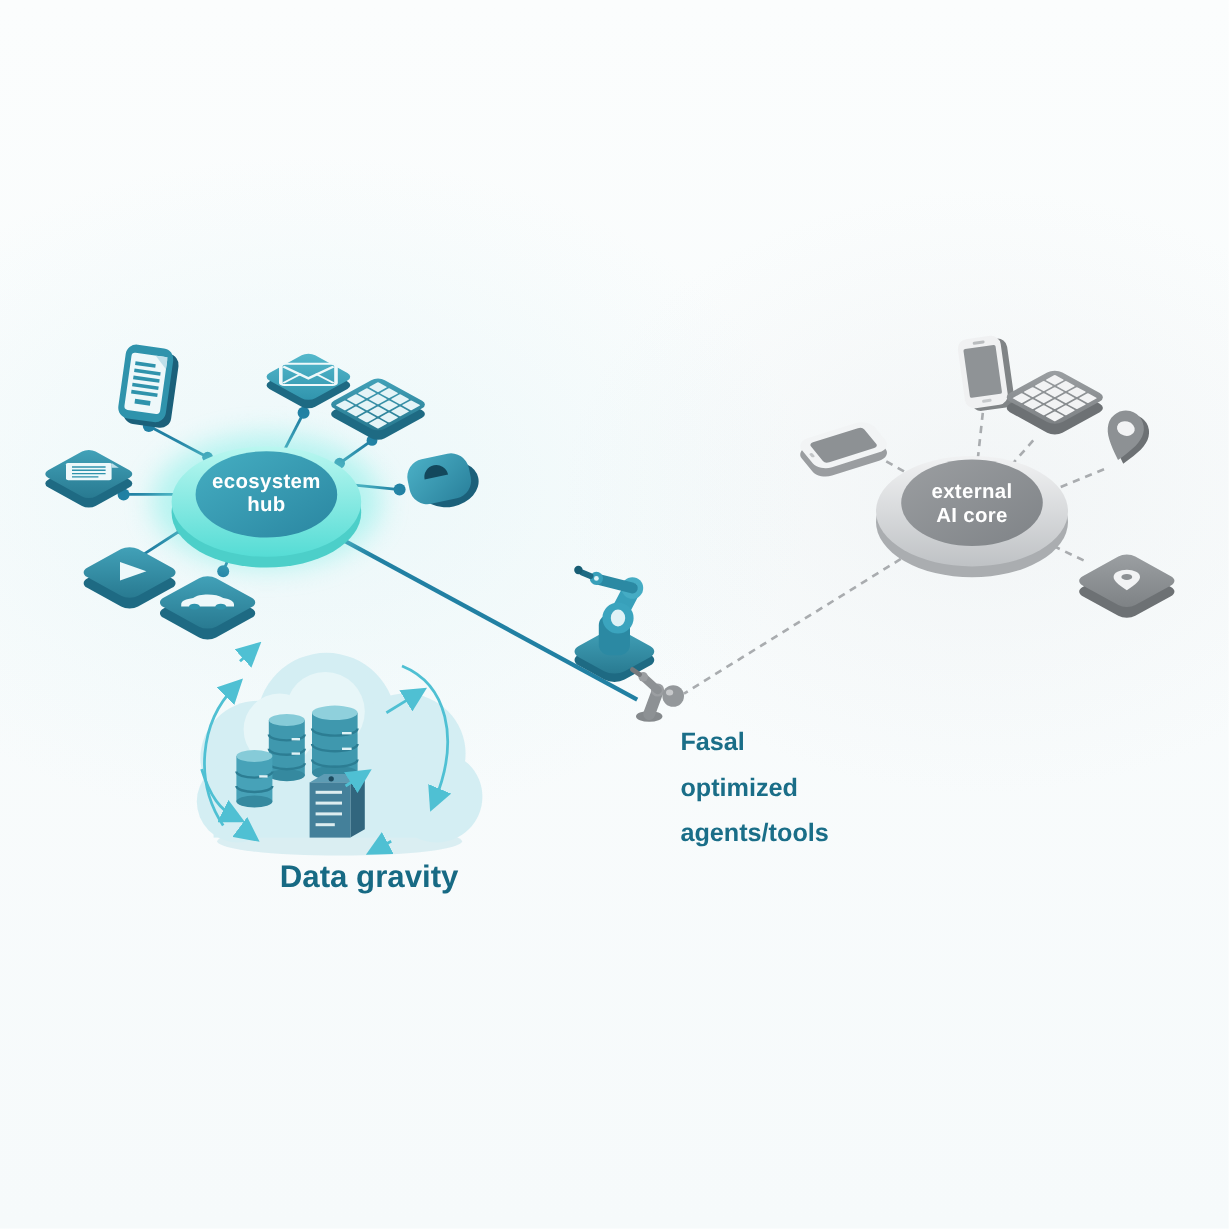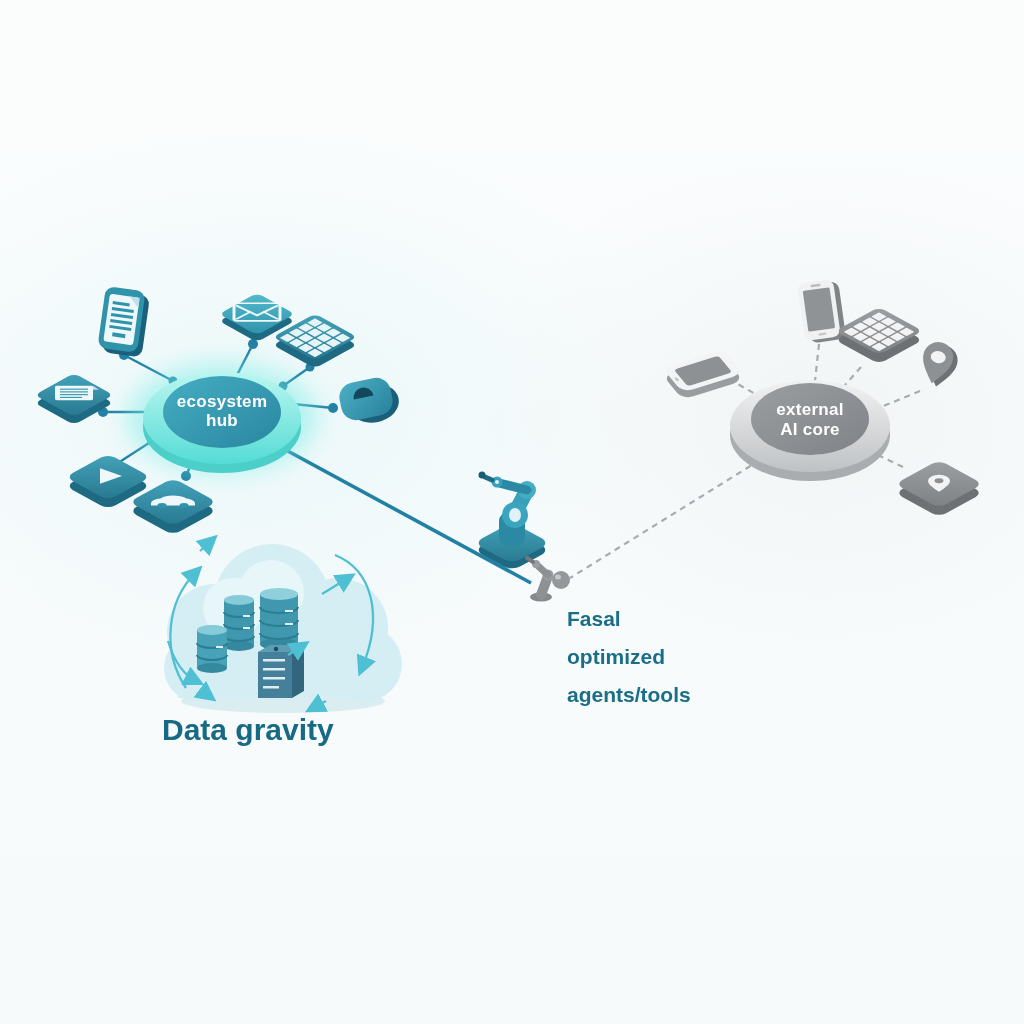--- a/index.html
+++ b/index.html
@@ -12,22 +12,22 @@
       linear-gradient(180deg,#fbfdfd 0%,#f6fafb 100%);
   }
   svg{position:absolute;left:0;top:0;}
   .label{position:absolute;white-space:pre-line;font-weight:bold;}
   .hub-label{left:150px;top:392px;width:144px;text-align:center;color:#ffffff;
     font-size:17px;line-height:19px;letter-spacing:.3px;}
   .core-label{left:738px;top:400px;width:144px;text-align:center;color:#ffffff;
     font-size:17px;line-height:20px;letter-spacing:.3px;}
   .agents-label{left:567px;top:600px;width:230px;color:#1a6e88;
     font-size:21px;line-height:38px;}
-  .gravity-label{left:162px;top:715px;width:220px;text-align:left;color:#176a84;
-    font-size:30px;line-height:30px;}
+  .gravity-label{left:162px;top:715px;width:220px;text-align:right;color:#176a84;
+    font-size:26px;line-height:30px;}
 </style>
 </head>
 <body>
 
 <div class="canvas">
 
 <svg width="1024" height="1024" viewBox="0 0 1024 1024">
   <defs>
     <linearGradient id="gHubRing" x1="0" y1="0" x2="0" y2="1">
       <stop offset="0" stop-color="#baf7f0"></stop>

